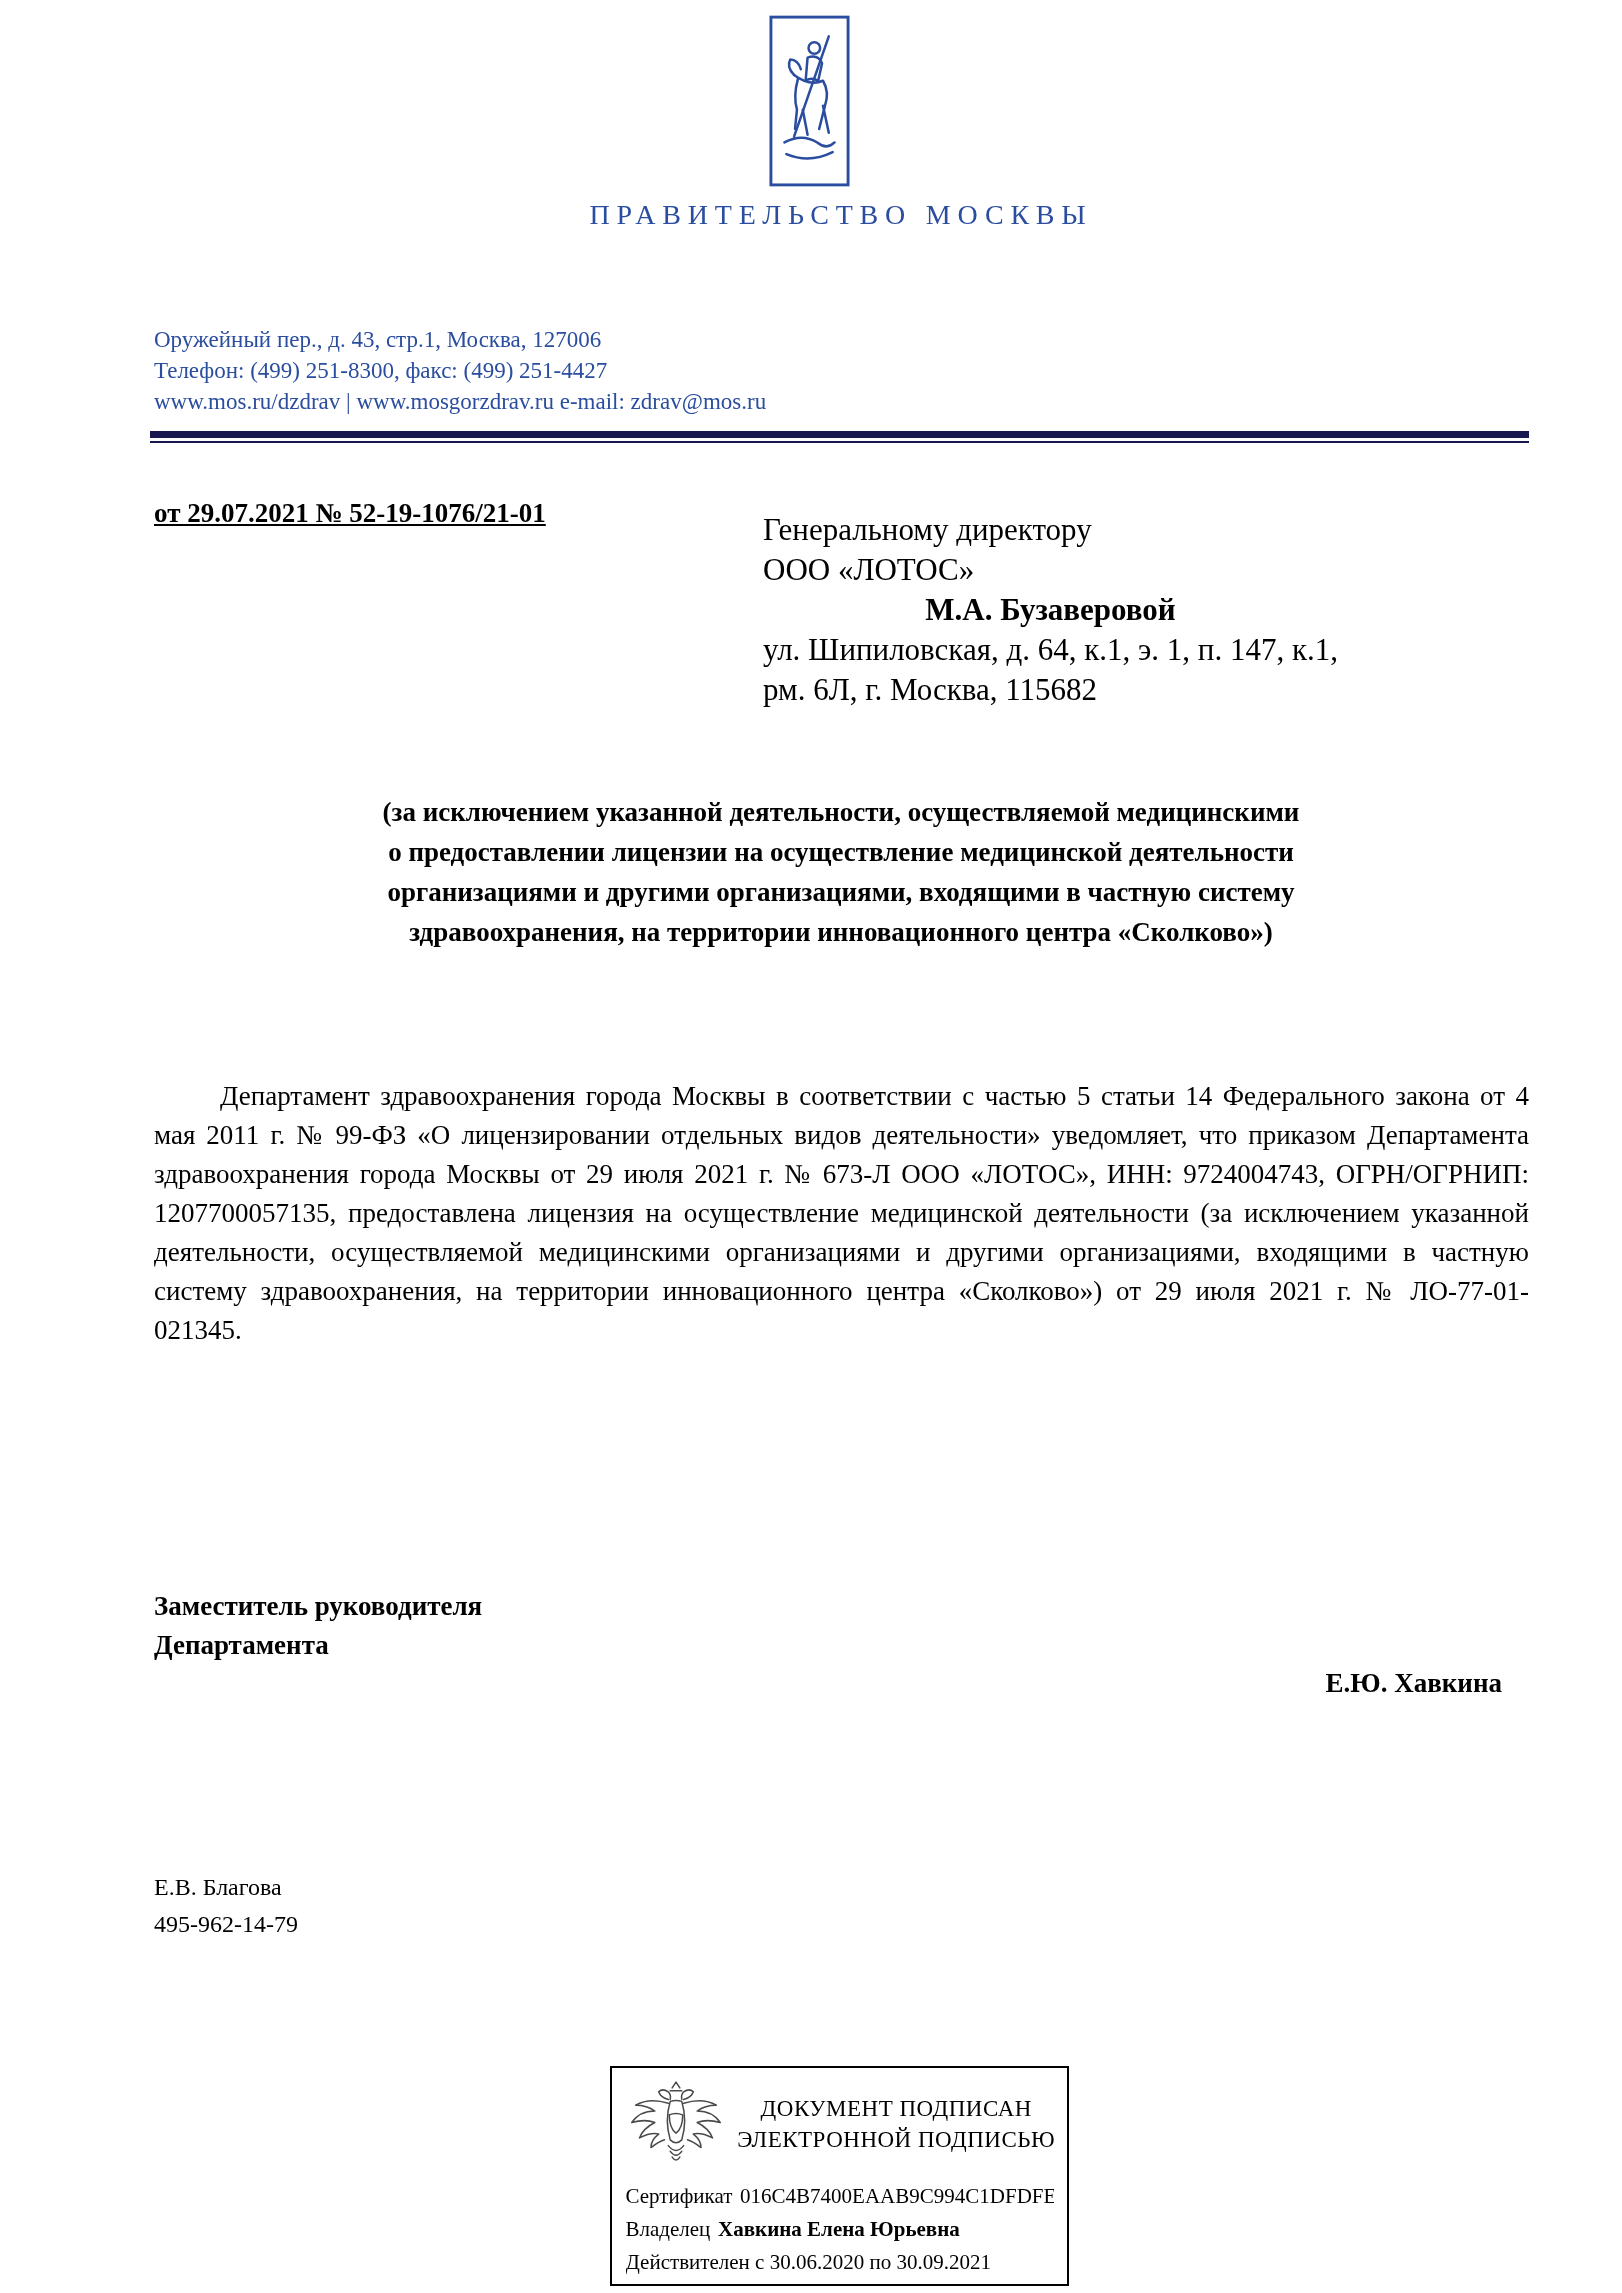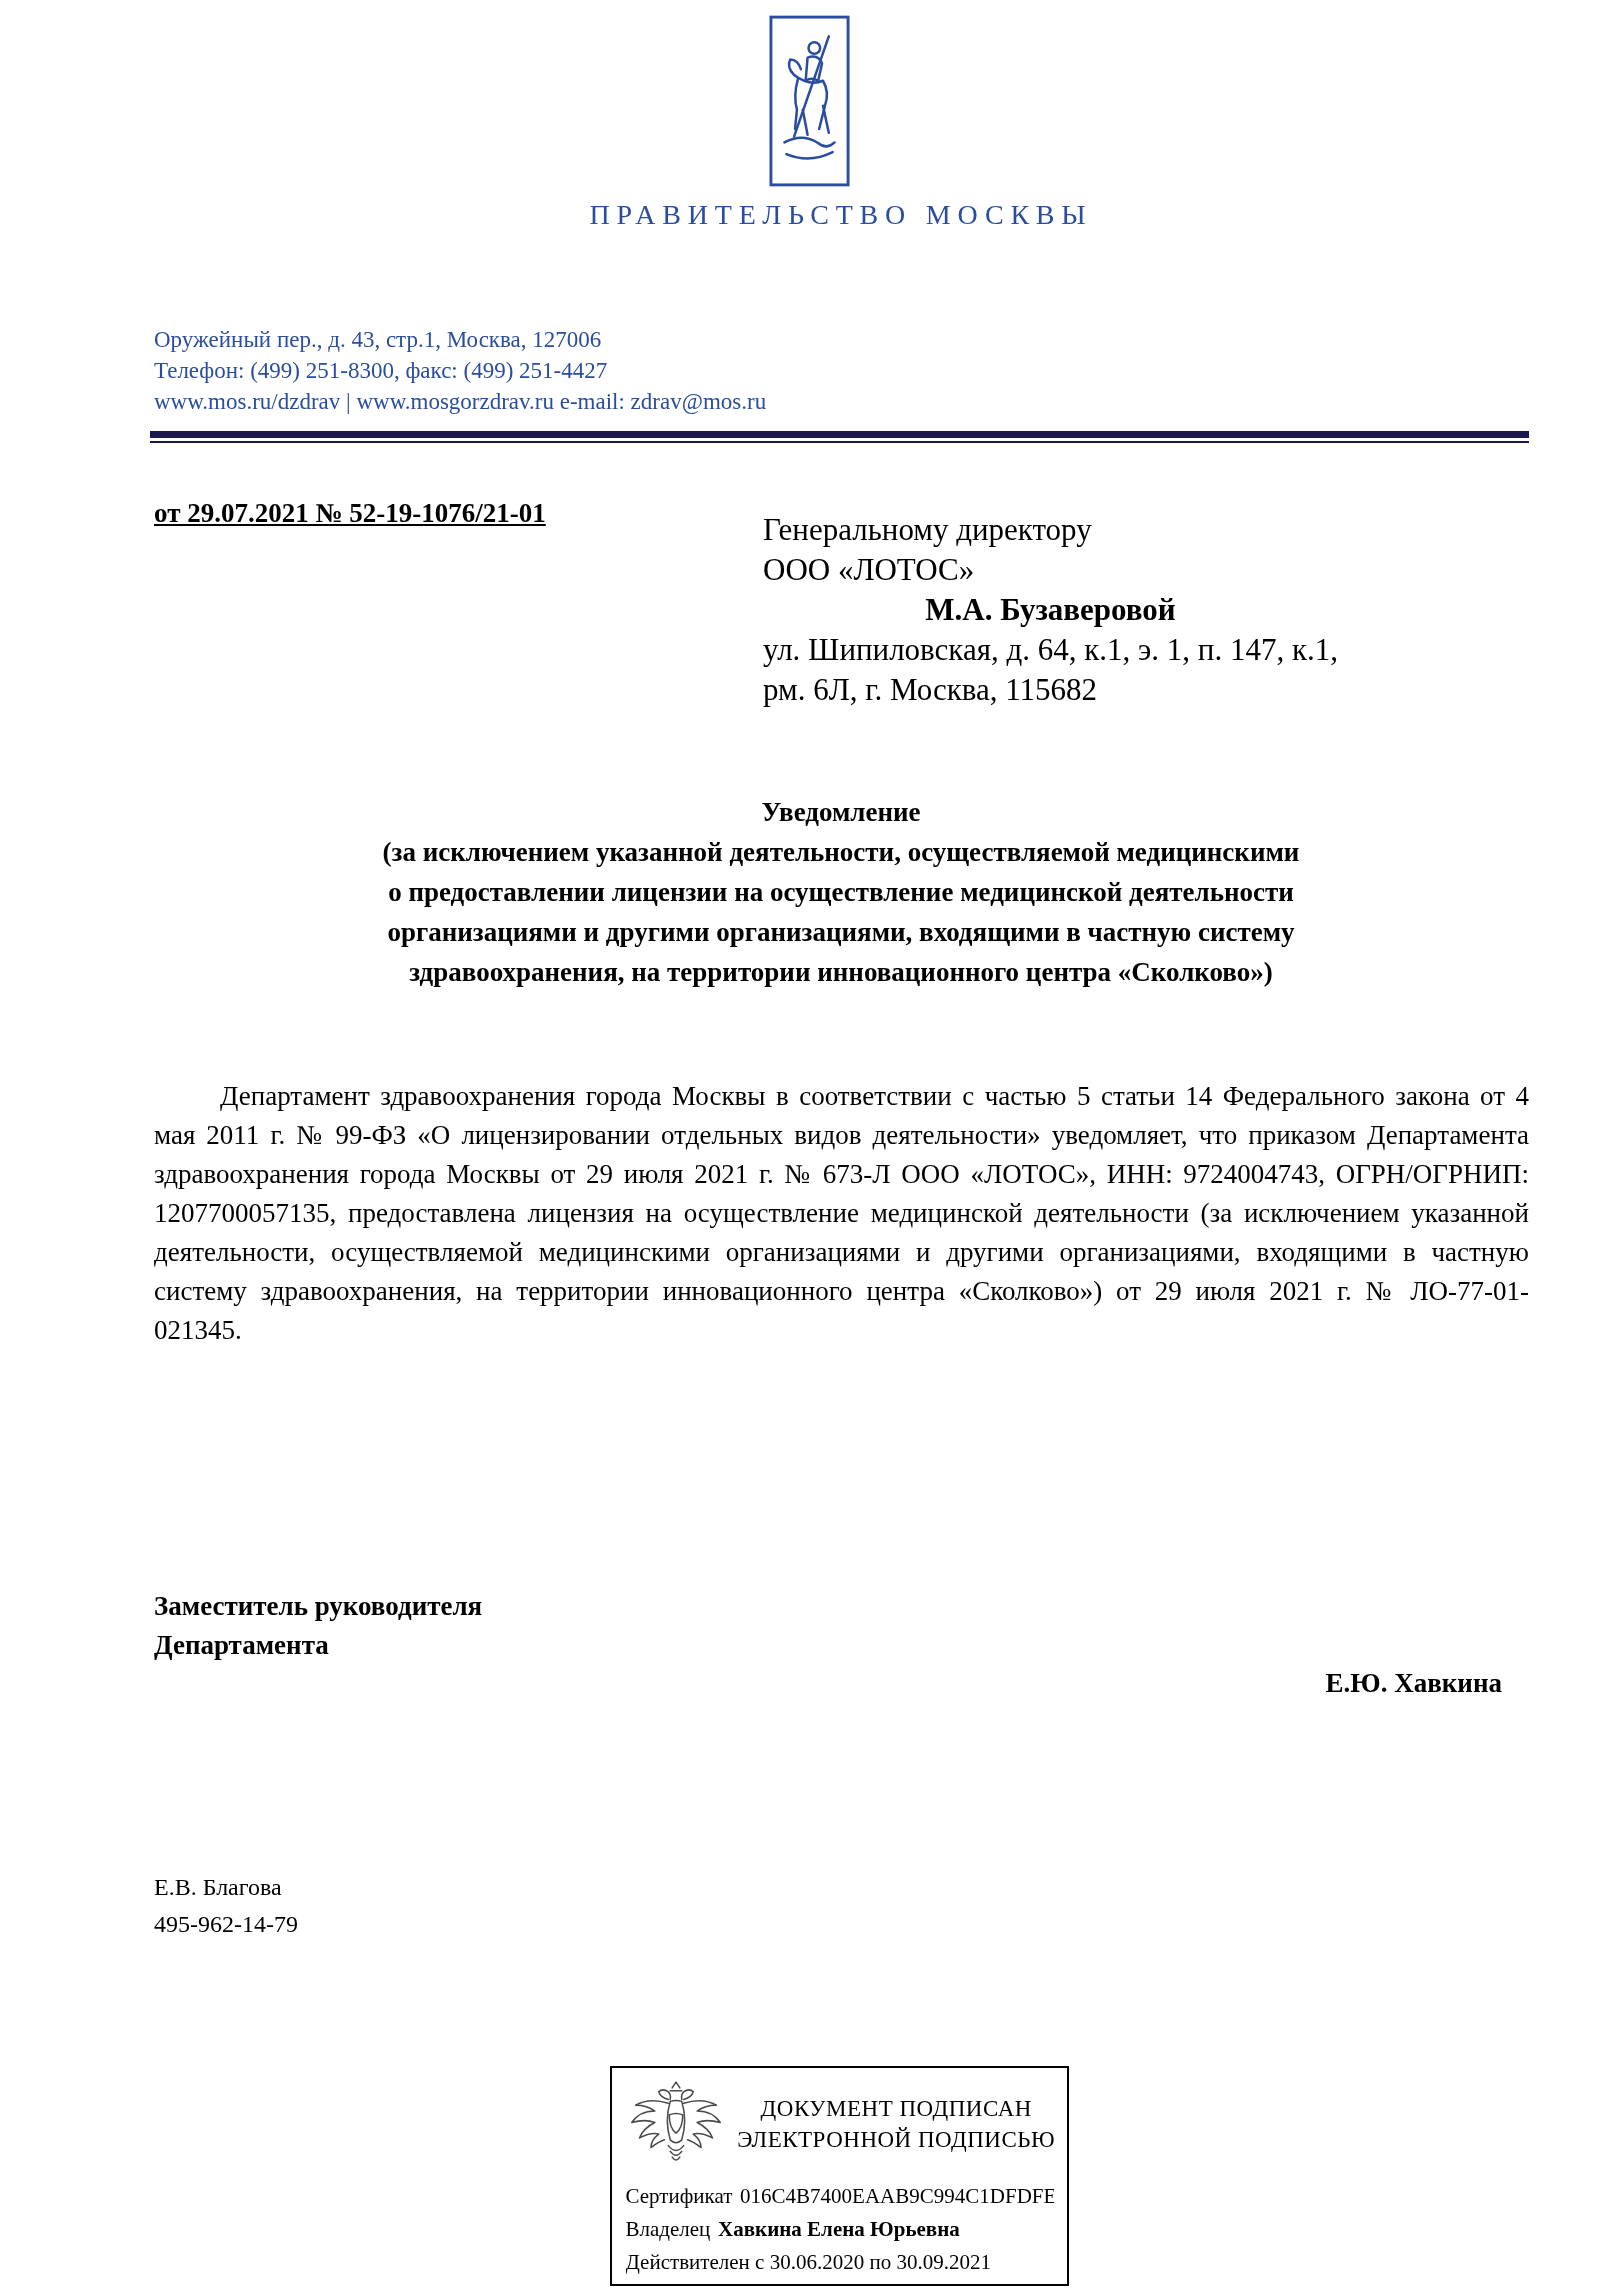--- a/index.html
+++ b/index.html
@@ -116,21 +116,20 @@
 
   <div class="recipient">
     <div>Генеральному директору</div>
     <div>ООО «ЛОТОС»</div>
     <div class="bold">М.А. Бузаверовой</div>
     <div>ул. Шипиловская, д. 64, к.1, э. 1, п. 147, к.1,</div>
     <div>рм. 6Л, г. Москва, 115682</div>
   </div>
 
   <div class="subject">
-    <div>Уведомление</div>
     <div>(за исключением указанной деятельности, осуществляемой медицинскими</div>
     <div>о  предоставлении лицензии на осуществление медицинской деятельности</div>
     <div>организациями и другими организациями, входящими в частную систему</div>
     <div>здравоохранения, на территории инновационного центра «Сколково»)</div>
   </div>
 
   <p class="body-par">Департамент здравоохранения города Москвы в соответствии с частью 5 статьи 14 Федерального закона от 4 мая 2011 г.  № 99-ФЗ «О лицензировании отдельных видов деятельности» уведомляет, что приказом Департамента здравоохранения города Москвы от 29 июля 2021 г. № 673-Л ООО «ЛОТОС», ИНН: 9724004743, ОГРН/ОГРНИП: 1207700057135, предоставлена лицензия на осуществление медицинской деятельности (за исключением указанной деятельности, осуществляемой медицинскими организациями и другими организациями, входящими в частную систему здравоохранения, на территории инновационного центра «Сколково») от 29 июля 2021 г. № ЛО-77-01-021345.</p>
 
   <div class="sig-pos">
     <div>Заместитель руководителя</div>

